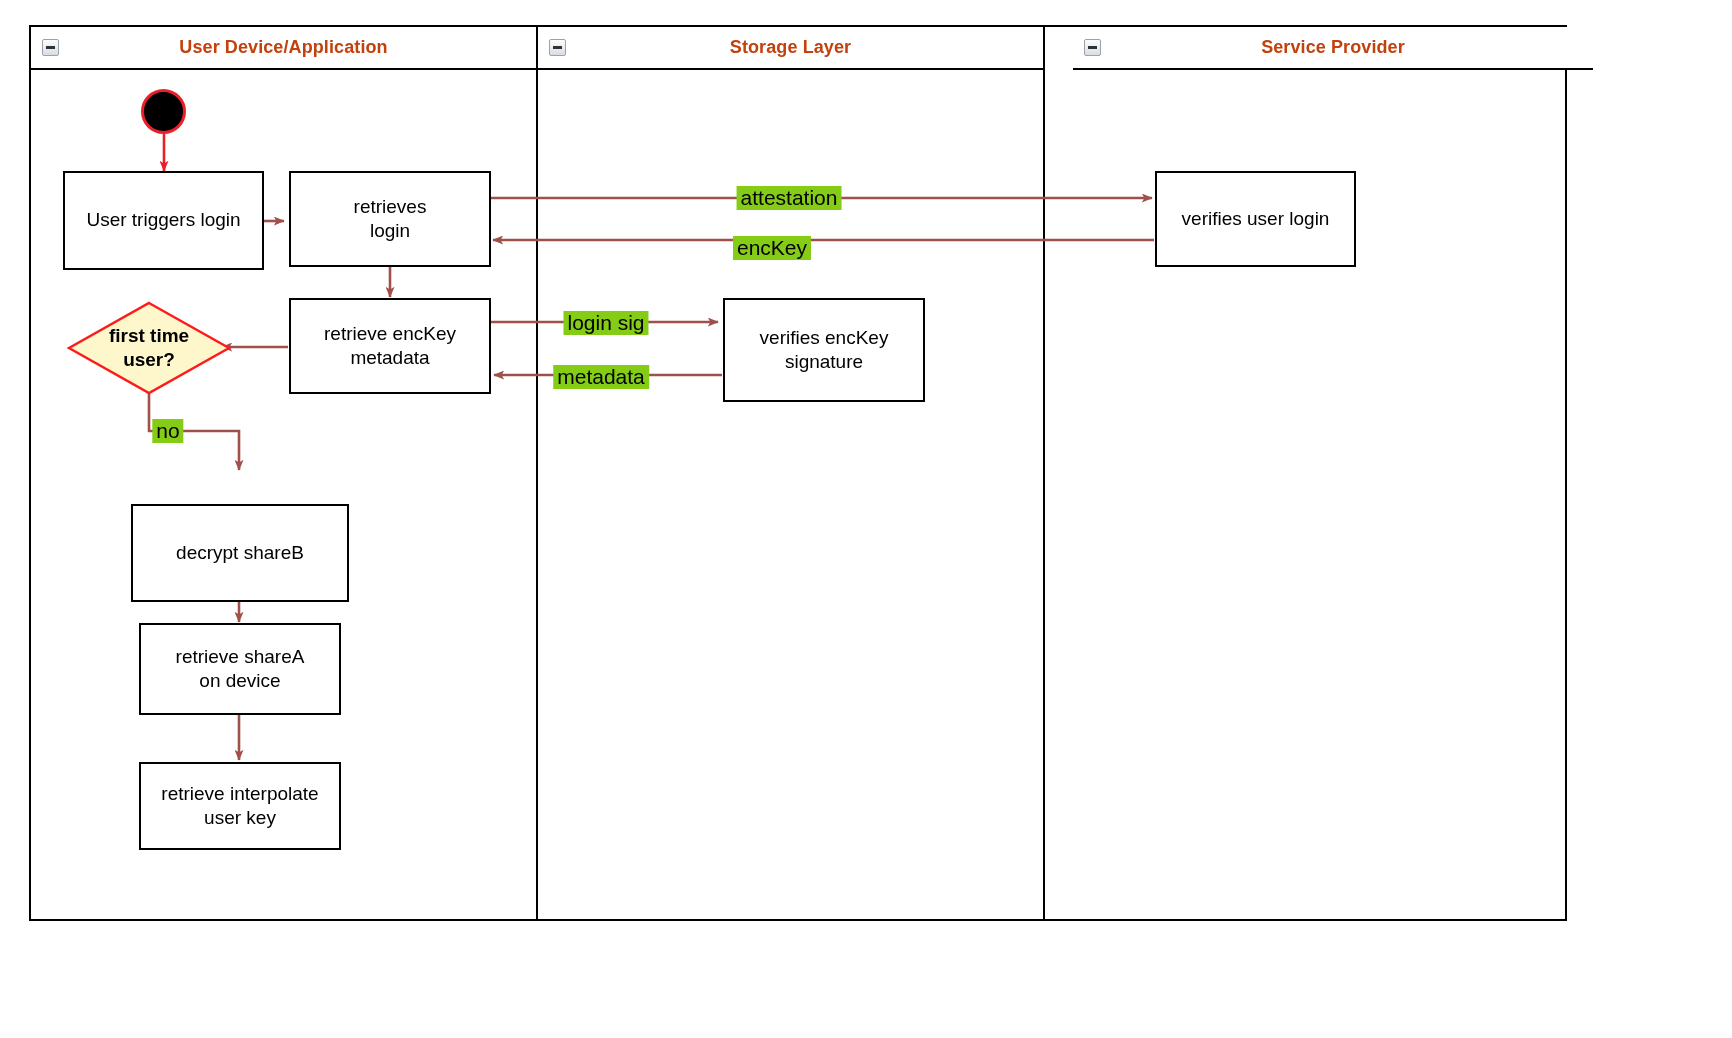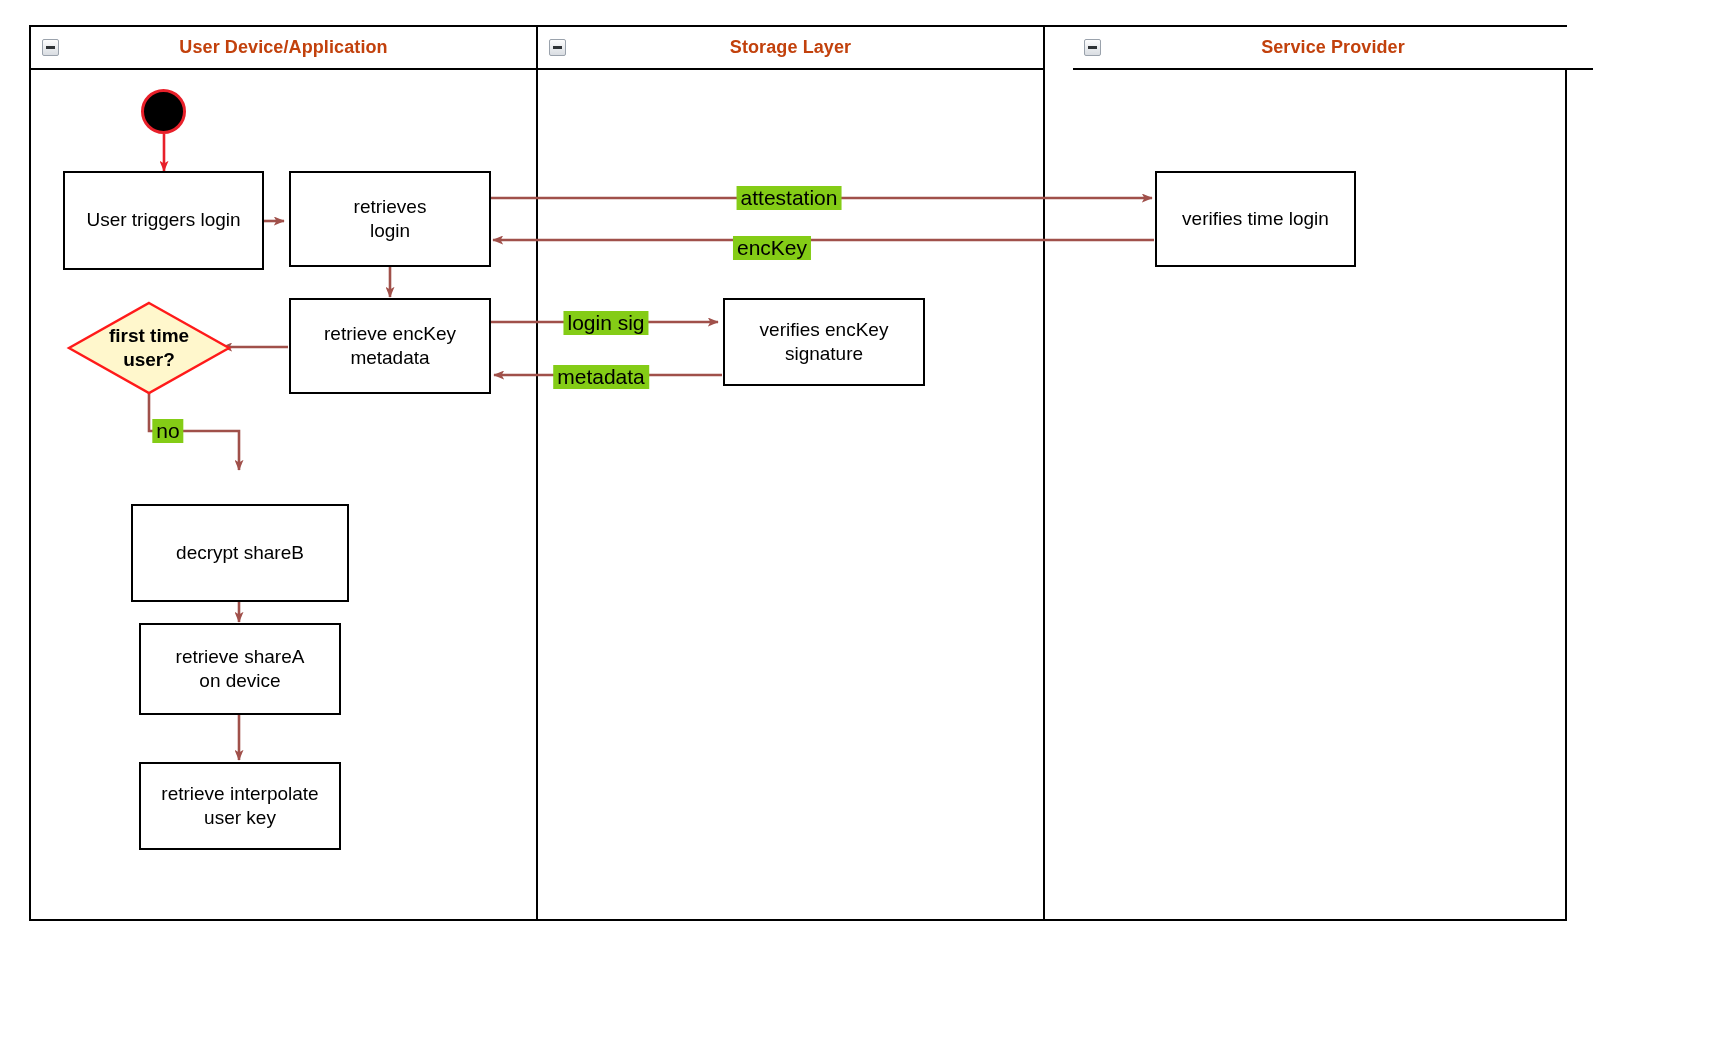--- a/index.html
+++ b/index.html
@@ -137,18 +137,18 @@
   </div>
 
   <div class="node" style="left:131px;top:472px;width:218px;height:98px;margin-top:32px;">decrypt shareB</div>
 
   <div class="node" style="left:139px;top:623px;width:202px;height:92px;">retrieve shareA
 on device</div>
 
   <div class="node" style="left:139px;top:762px;width:202px;height:88px;">retrieve interpolate
 user key</div>
 
-  <div class="node" style="left:723px;top:298px;width:202px;height:88px;">verifies encKey
+  <div class="node" style="left:723px;top:298px;width:202px;height:104px;">verifies encKey
 signature</div>
 
-  <div class="node" style="left:1155px;top:171px;width:201px;height:96px;">verifies time login</div>
+  <div class="node" style="left:1155px;top:171px;width:201px;height:96px;">verifies user login</div>
 
 </div>
 
 </body></html>

